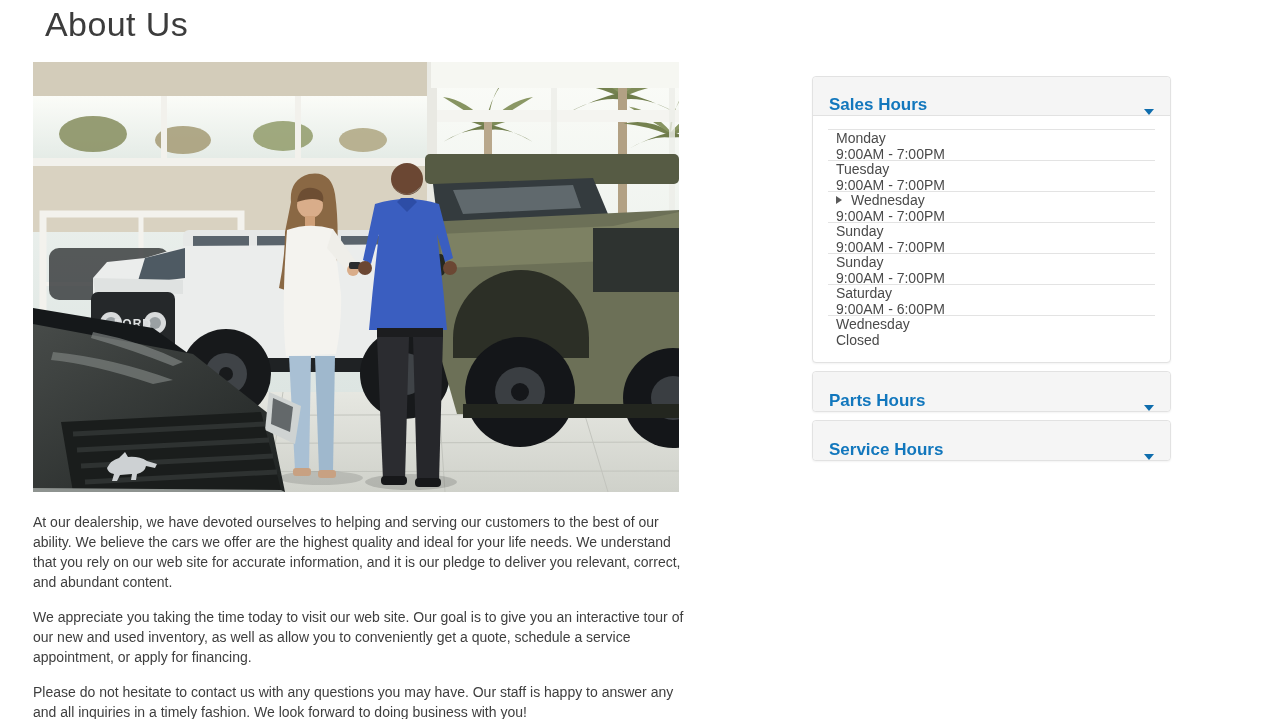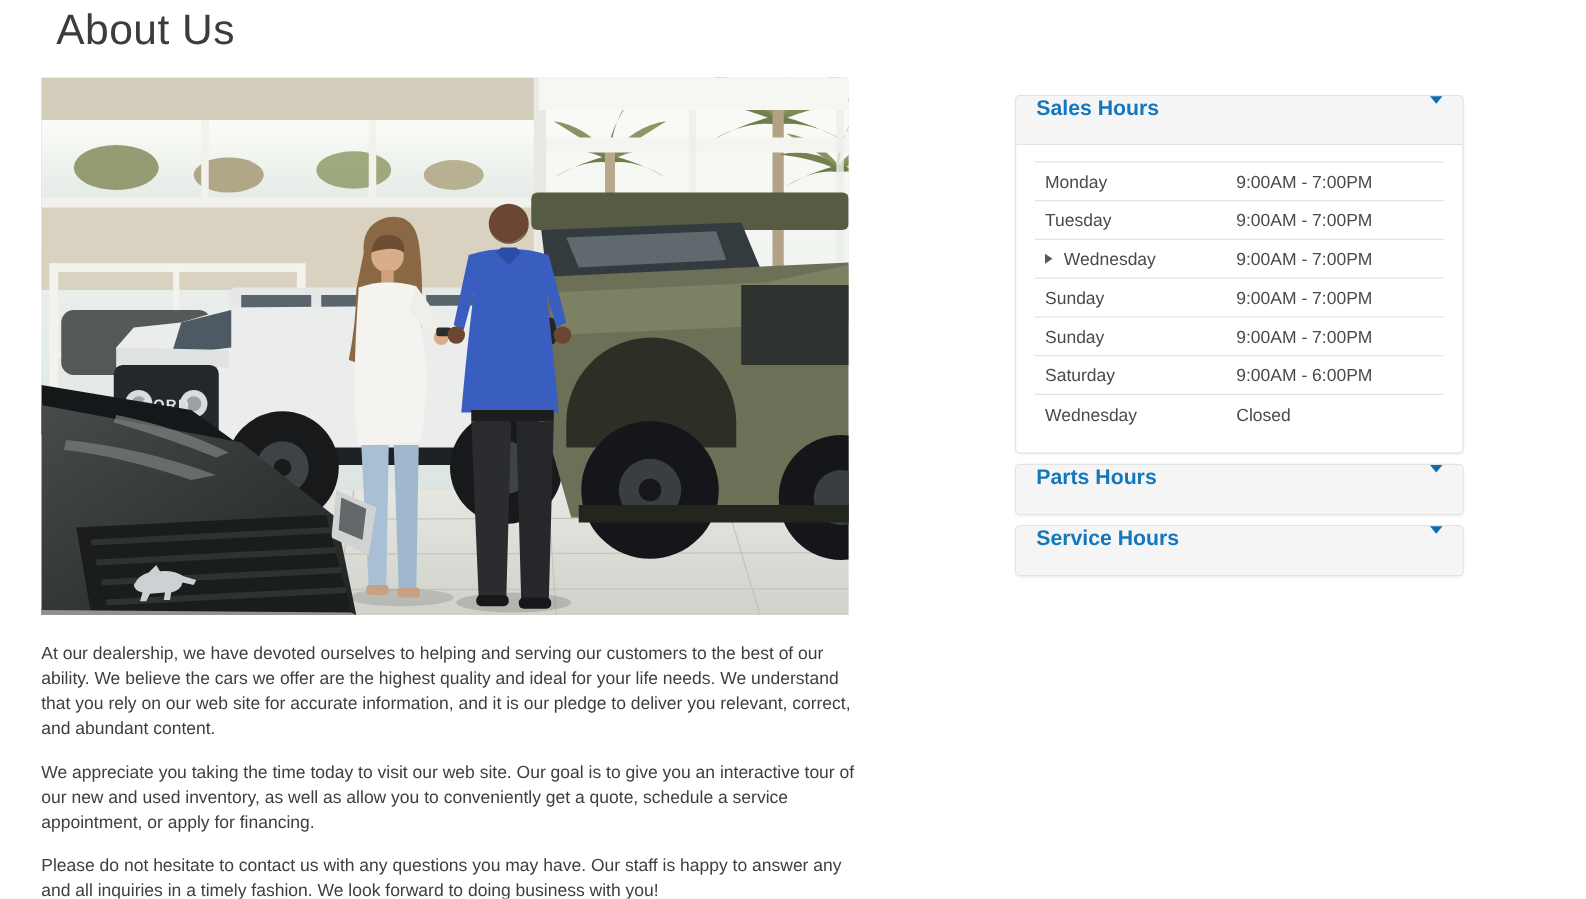--- a/index.html
+++ b/index.html
@@ -25,35 +25,35 @@
   }
   .about-copy p { margin:0 0 15px 0; }
 
   .right-col { position:absolute; left:812px; top:76px; width:359px; }
 
   .panel {
     border:1px solid #e2e2e2; border-radius:4px; background:#fff;
     box-shadow:0 1px 2px rgba(0,0,0,.05); margin-bottom:8px;
   }
   .panel-header {
-    height:39px; display:flex; align-items:flex-start; justify-content:space-between;
+    height:39px; display:flex; align-items:flex-end; justify-content:space-between;
     padding:0 16px; background:#f5f5f5; border-radius:4px; cursor:pointer;
   }
   .panel.expanded .panel-header { border-bottom:1px solid #e2e2e2; border-radius:4px 4px 0 0; }
   .panel-title { font-size:17px; font-weight:700; color:#1277bd; }
   .caret-down {
     width:0; height:0;
     border-left:5px solid transparent; border-right:5px solid transparent;
     border-top:6px solid #0f6dad;
   }
   .panel-body { padding:13px 15px 15px; }
   .hours-table { border-top:1px solid #e3e3e3; }
   .hours-row {
-    display:flex; align-items:center; height:31px; padding:0 8px;
-    border-bottom:1px solid #e3e3e3; font-size:14px; color:#4a4a4a;
+    display:flex; align-items:flex-start; height:31px; padding:0 8px;
+    border-bottom:1px solid #e3e3e3; font-size:14px; color:#4a4a4a;flex-direction:column;
   }
   .hours-row:last-child { border-bottom:none; }
   .hours-row .day { width:153px; display:flex; align-items:center; }
   .hours-row .marker { display:none; }
   .hours-row.current .marker {
     display:inline-block; width:0; height:0; margin-right:9px;
     border-left:6px solid #5a5a5a;
     border-top:4px solid transparent; border-bottom:4px solid transparent;
   }
   .hours-row .hrs { flex:1; }

